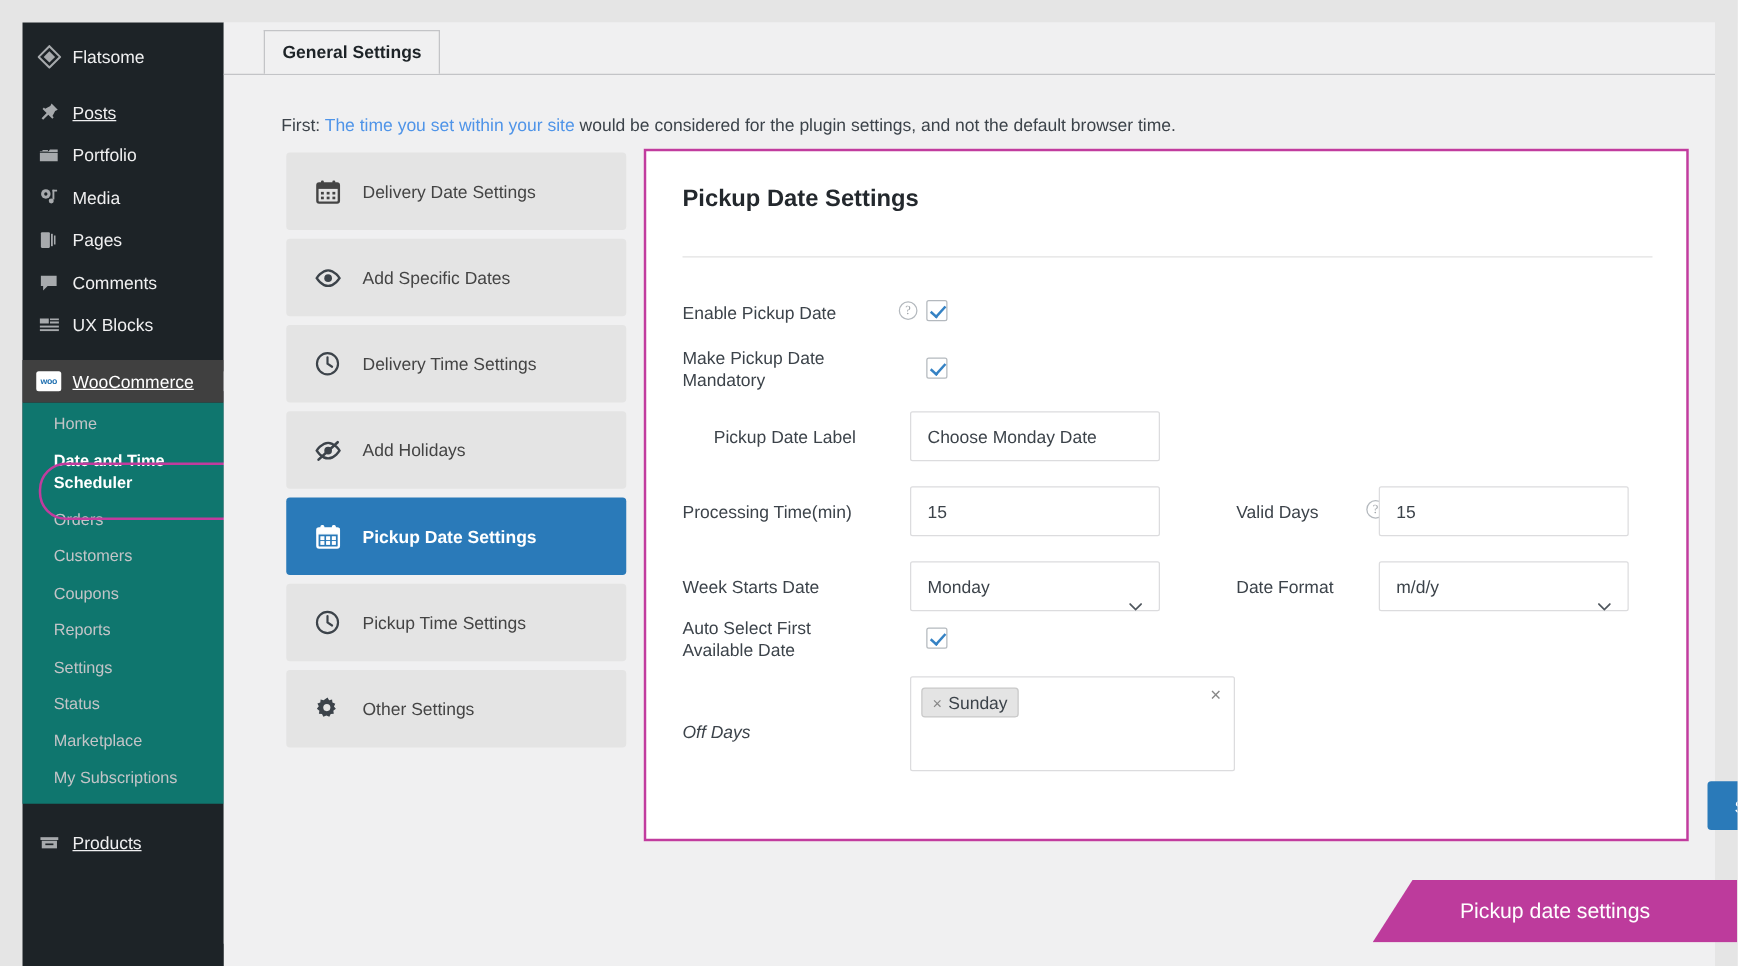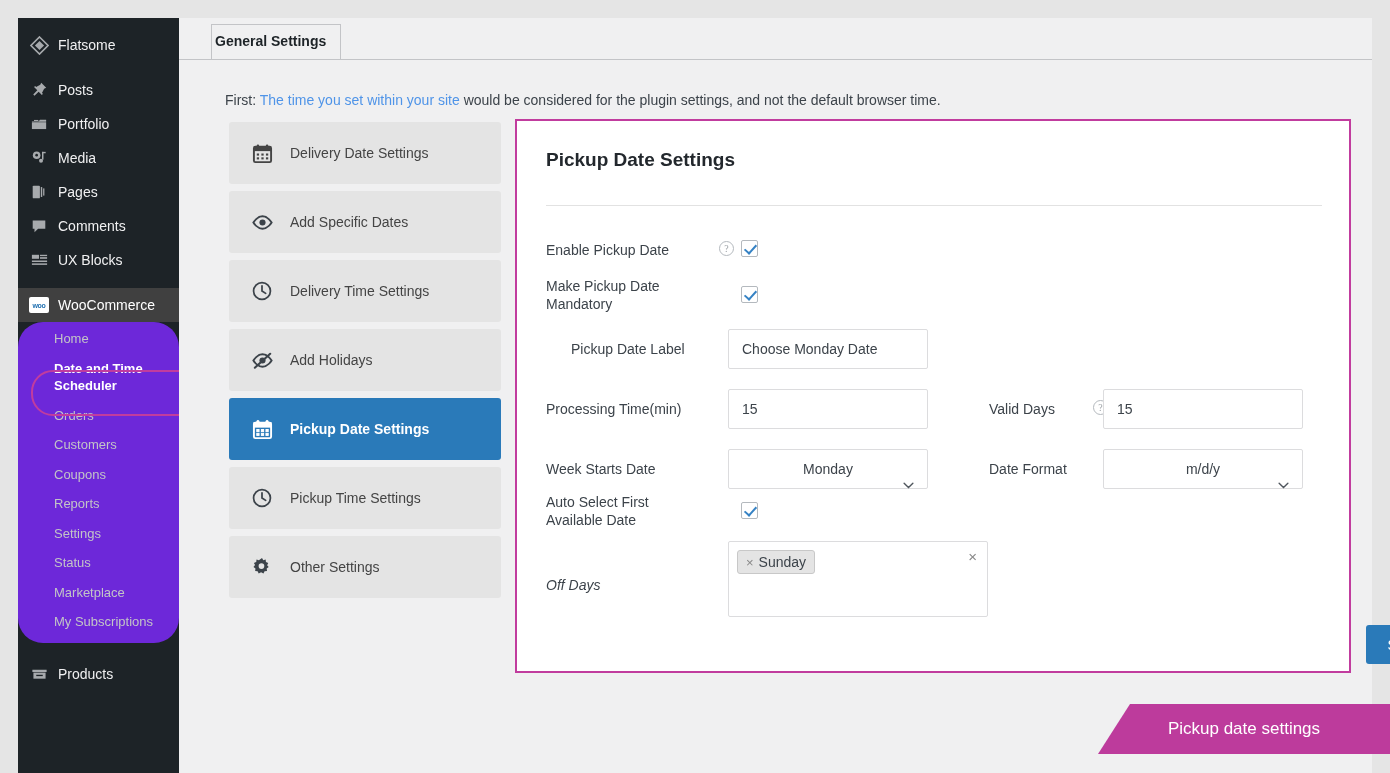--- a/index.html
+++ b/index.html
@@ -25,36 +25,36 @@
     color:#f0f0f1;
   }
   .menu-top {
     display:flex; align-items:center;
     height:34px; padding:0 0 0 11px;
     font-size:14px; color:#f0f0f1;
     position:relative;
   }
   .menu-top .mi { width:20px; height:20px; margin-right:9px; display:flex; align-items:center; justify-content:center; flex:0 0 20px; }
   .menu-top .mi svg { display:block; }
-  .menu-top.spaced { margin-top:11px; }
+  .menu-top.spaced { margin-top:11px;text-decoration:underline; }
   .menu-top.active {
     background:#404040; color:#fff; font-weight:400;
   }
   .menu-top.active:after {
     content:""; position:absolute; right:-8px; top:50%; transform:translateY(-50%);
     border-style:solid; border-width:8px 0 8px 8px;
     border-color:transparent transparent transparent #f0f0f1;
   }
   .woo-badge {
     width:20px; height:16px; background:#fff; border-radius:2px;
     display:flex; align-items:center; justify-content:center;
     font-size:7px; font-weight:bold; color:#2271b1; letter-spacing:-0.3px;
     line-height:1;
   }
-  #submenu { background:#6d28d9; padding:2px 0 6px 11px;border-radius:25px; }
+  #submenu { background:#0f766e; padding:2px 0 6px 0; }
   .submenu-item {
     display:block; padding:6px 0 6px 25px;
     font-size:13px; color:#c3c4c7; line-height:1.35;
   }
   .submenu-item.current {
     color:#fff; font-weight:700;
   }
   .submenu-highlight {
     position:absolute; left:13px; width:176px;
     border:2px solid #c13c9e; border-radius:22px;
@@ -68,21 +68,21 @@
     background:#f0f0f1;
   }
 
   
   #tabs { position:absolute; left:32px; top:6px; height:36px; }
   .nav-tab {
     display:inline-block;
     background:#f0f0f1;
     border:1px solid #c3c4c7;
     border-bottom:none;
-    padding:8px 14px 9px 3px;
+    padding:8px 14px 9px 14px;
     font-size:14px; font-weight:700; color:#1d2327;
     line-height:1.2;
   }
   #tab-rule {
     position:absolute; left:0; top:41px; width:1193px; height:1px; background:#c3c4c7;
   }
 
   
   #note {
     position:absolute; left:46px; top:74px;
@@ -138,21 +138,20 @@
   .txt-input {
     height:40px; border:1px solid #dcdcde; background:#fff;
     border-radius:2px; padding:0 13px;
     font-size:14px; color:#3c434a; line-height:38px;
   }
   .sel-input {
     height:40px; border:1px solid #dcdcde; background:#fff;
     border-radius:2px; padding:0 13px;
     font-size:14px; color:#3c434a; line-height:38px;
     position:relative;
-    text-align:center;
   }
   .sel-input .chev {
     position:absolute; right:13px; top:50%; margin-top:-4px;
     width:11px; height:7px;
   }
   .multi-box {
     border:1px solid #dcdcde; background:#fff; border-radius:2px;
     position:relative;
   }
   .tag {

